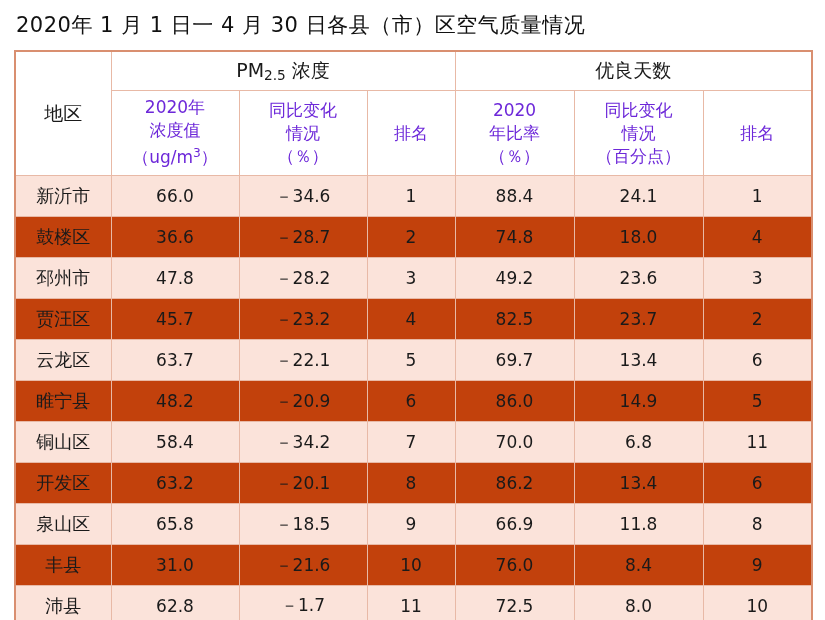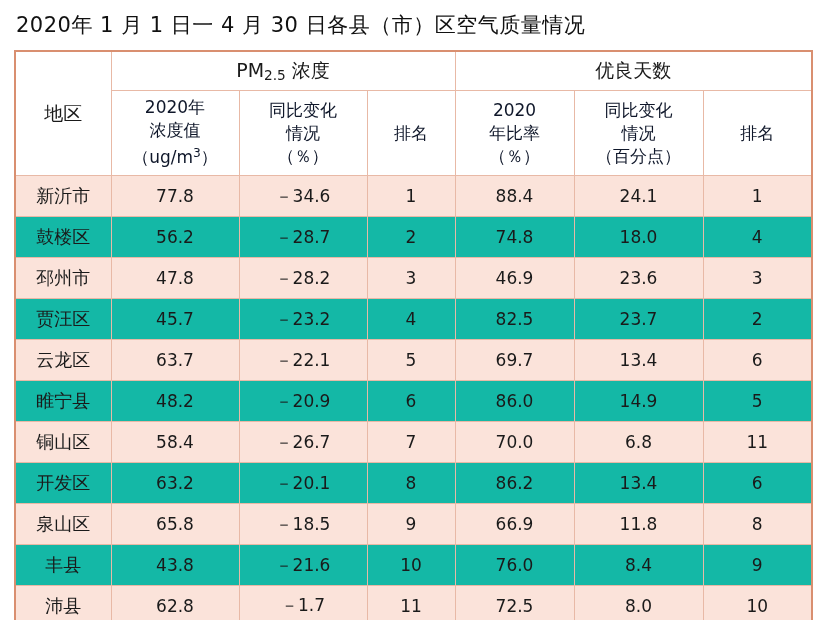--- a/index.html
+++ b/index.html
@@ -46,38 +46,38 @@
     border: 2px solid #d98f70;
   }
   .hdr-top td {
     height: 38px;
     font-size: 19px;
     color: #1a1a1a;
   }
   .hdr-sub td {
     height: 84px;
     font-size: 17px;
-    color: #0f172a;
+    color: #6d28d9;
     line-height: 23px;
   }
   .region-head {
     font-size: 19px;
   }
   tbody tr {
     height: 41px;
   }
   tbody td {
     font-size: 17px;
     color: #1a1a1a;
   }
   tbody tr.odd td {
     background: #fbe3da;
   }
   tbody tr.even td {
-    background: #14b8a6;
+    background: #c2410c;
   }
   tbody td.region {
     font-size: 18px;
   }
   .col-region { width: 96px; }
   .col-v1 { width: 128px; }
   .col-v2 { width: 128px; }
   .col-v3 { width: 88px; }
   .col-v4 { width: 119px; }
   .col-v5 { width: 129px; }
@@ -131,42 +131,42 @@
           <span class="cellwrap">同比变化</span>
           <span class="cellwrap">情况</span>
           <span class="cellwrap">（百分点）</span>
         </td>
         <td>排名</td>
       </tr>
     </thead>
     <tbody>
         <tr class="odd">
           <td class="region">新沂市</td>
-          <td>77.8</td>
+          <td>66.0</td>
           <td>－34.6</td>
           <td>1</td>
           <td>88.4</td>
           <td>24.1</td>
           <td>1</td>
         </tr>
         <tr class="even">
           <td class="region">鼓楼区</td>
-          <td>56.2</td>
+          <td>36.6</td>
           <td>－28.7</td>
           <td>2</td>
           <td>74.8</td>
           <td>18.0</td>
           <td>4</td>
         </tr>
         <tr class="odd">
           <td class="region">邳州市</td>
           <td>47.8</td>
           <td>－28.2</td>
           <td>3</td>
-          <td>46.9</td>
+          <td>49.2</td>
           <td>23.6</td>
           <td>3</td>
         </tr>
         <tr class="even">
           <td class="region">贾汪区</td>
           <td>45.7</td>
           <td>－23.2</td>
           <td>4</td>
           <td>82.5</td>
           <td>23.7</td>
@@ -186,21 +186,21 @@
           <td>48.2</td>
           <td>－20.9</td>
           <td>6</td>
           <td>86.0</td>
           <td>14.9</td>
           <td>5</td>
         </tr>
         <tr class="odd">
           <td class="region">铜山区</td>
           <td>58.4</td>
-          <td>－26.7</td>
+          <td>－34.2</td>
           <td>7</td>
           <td>70.0</td>
           <td>6.8</td>
           <td>11</td>
         </tr>
         <tr class="even">
           <td class="region">开发区</td>
           <td>63.2</td>
           <td>－20.1</td>
           <td>8</td>
@@ -212,21 +212,21 @@
           <td class="region">泉山区</td>
           <td>65.8</td>
           <td>－18.5</td>
           <td>9</td>
           <td>66.9</td>
           <td>11.8</td>
           <td>8</td>
         </tr>
         <tr class="even">
           <td class="region">丰县</td>
-          <td>43.8</td>
+          <td>31.0</td>
           <td>－21.6</td>
           <td>10</td>
           <td>76.0</td>
           <td>8.4</td>
           <td>9</td>
         </tr>
         <tr class="odd">
           <td class="region">沛县</td>
           <td>62.8</td>
           <td>－1.7</td>

